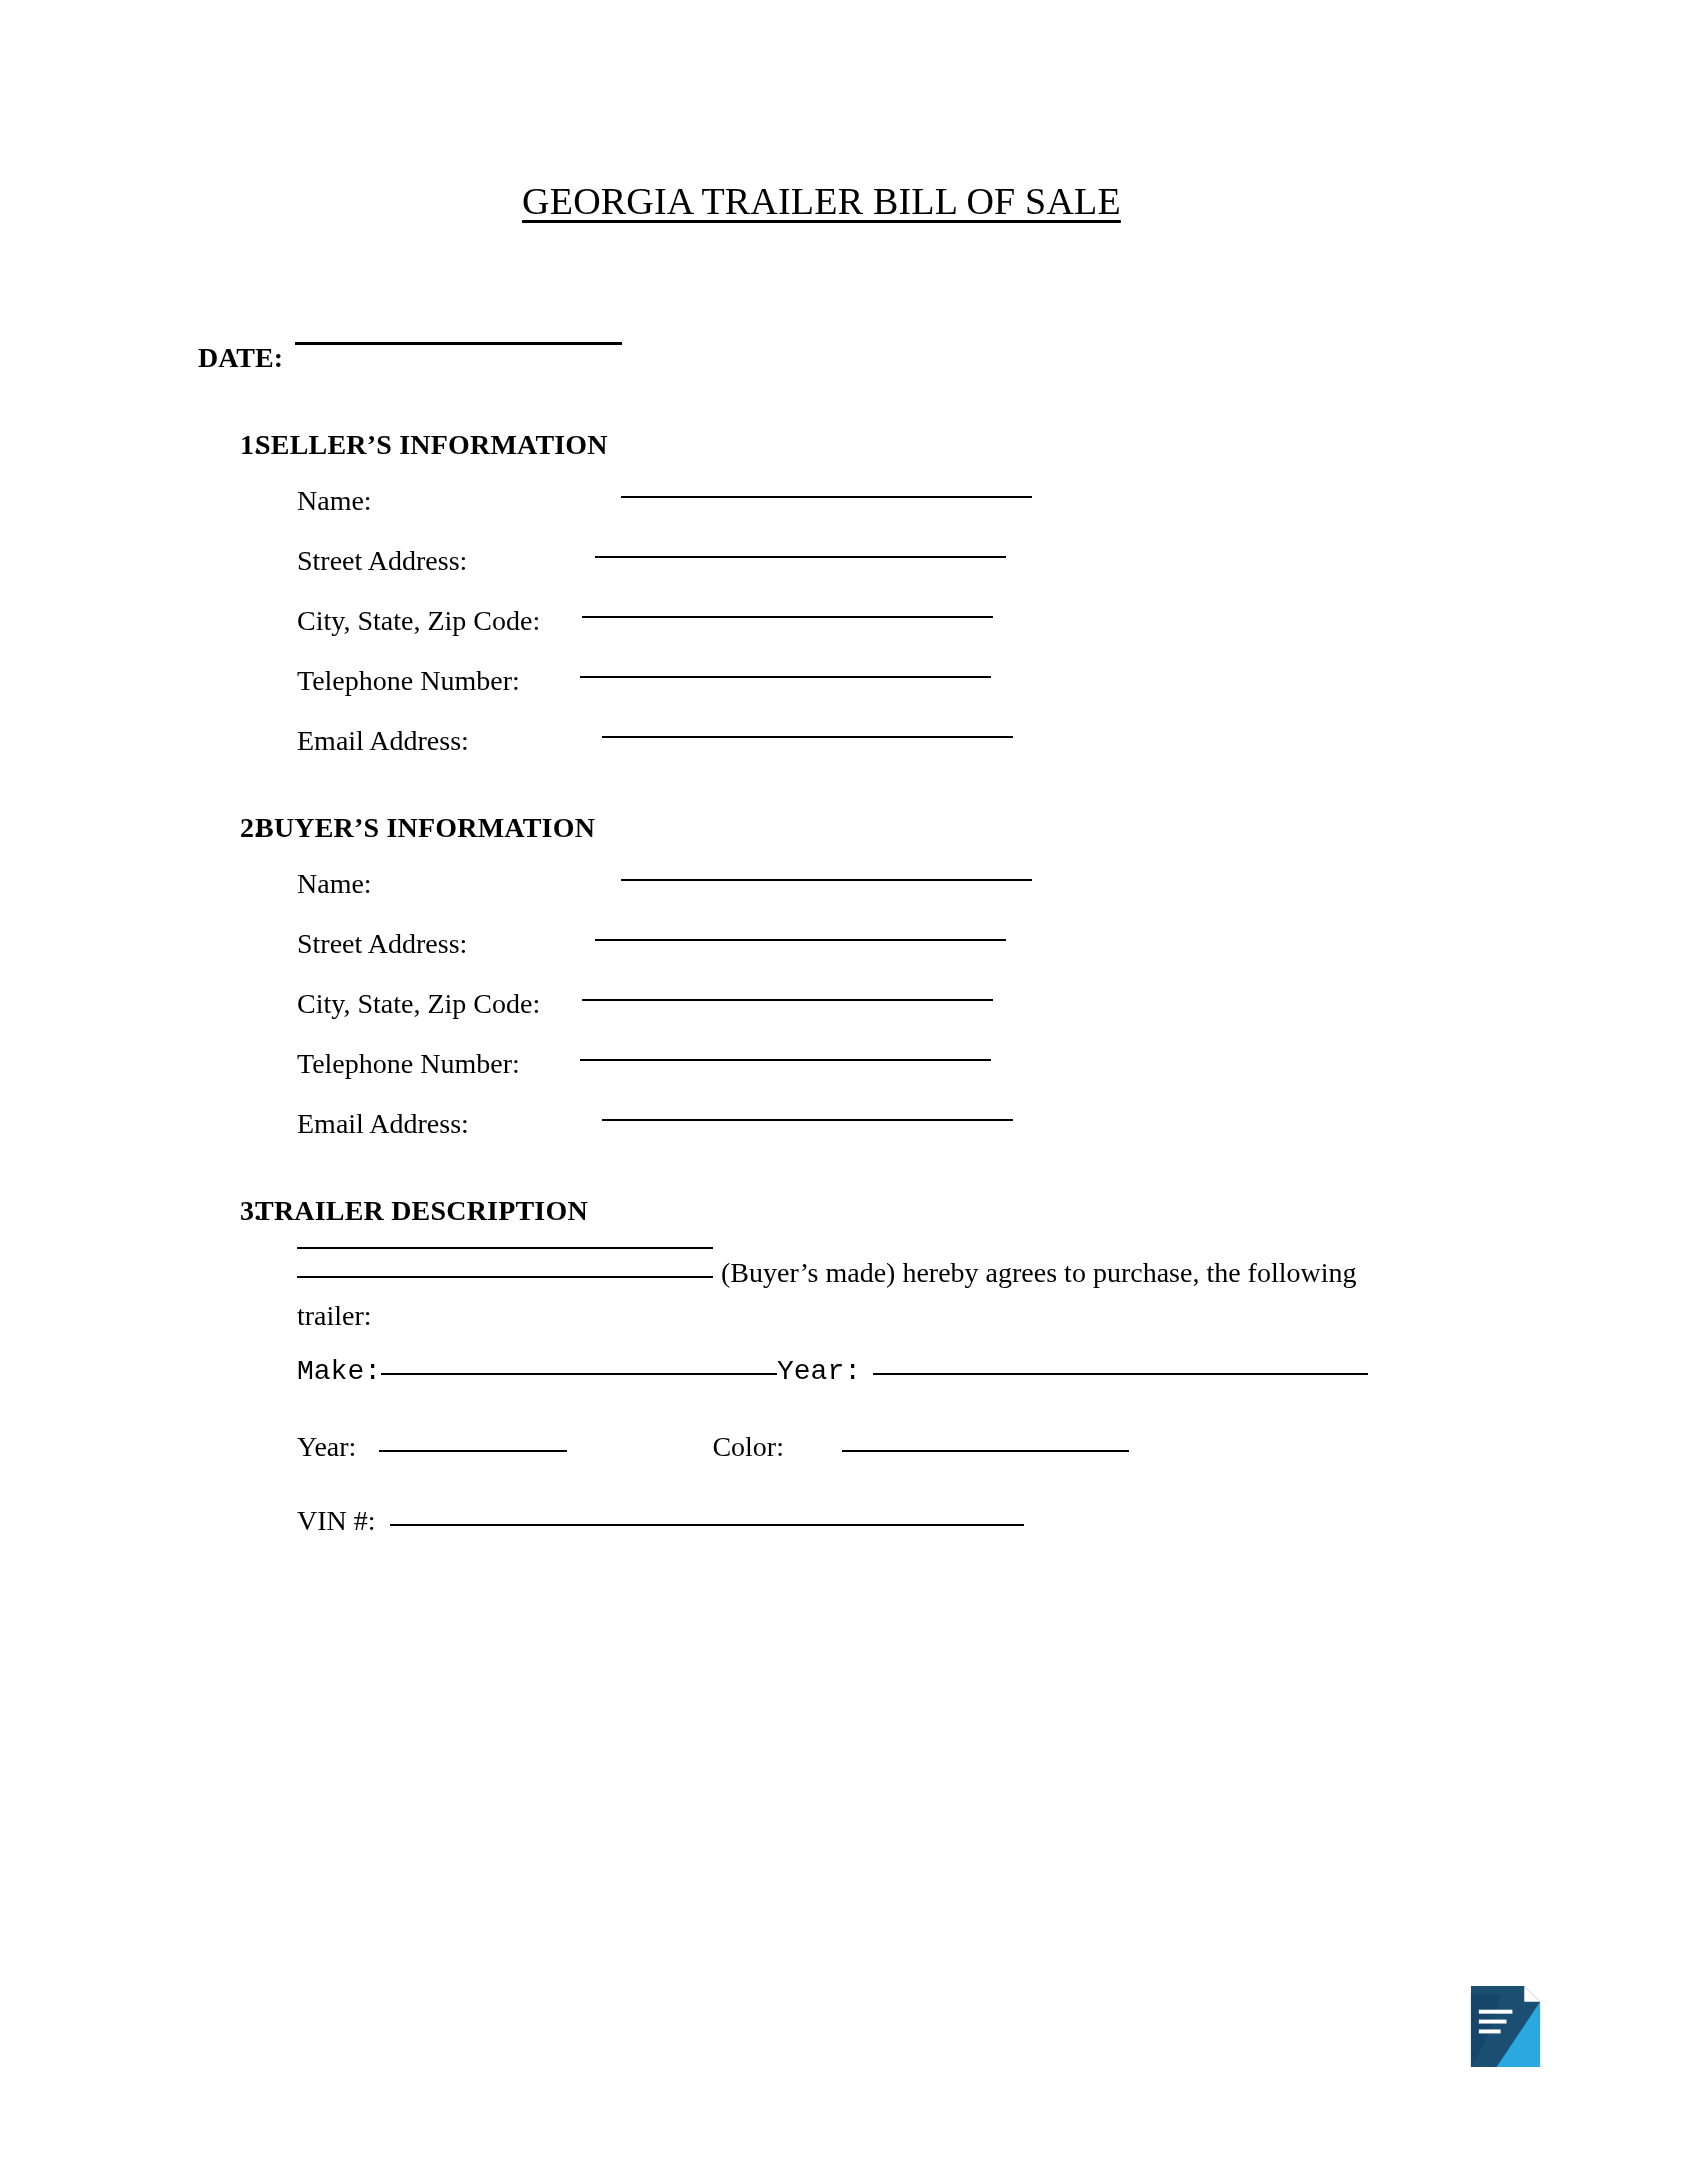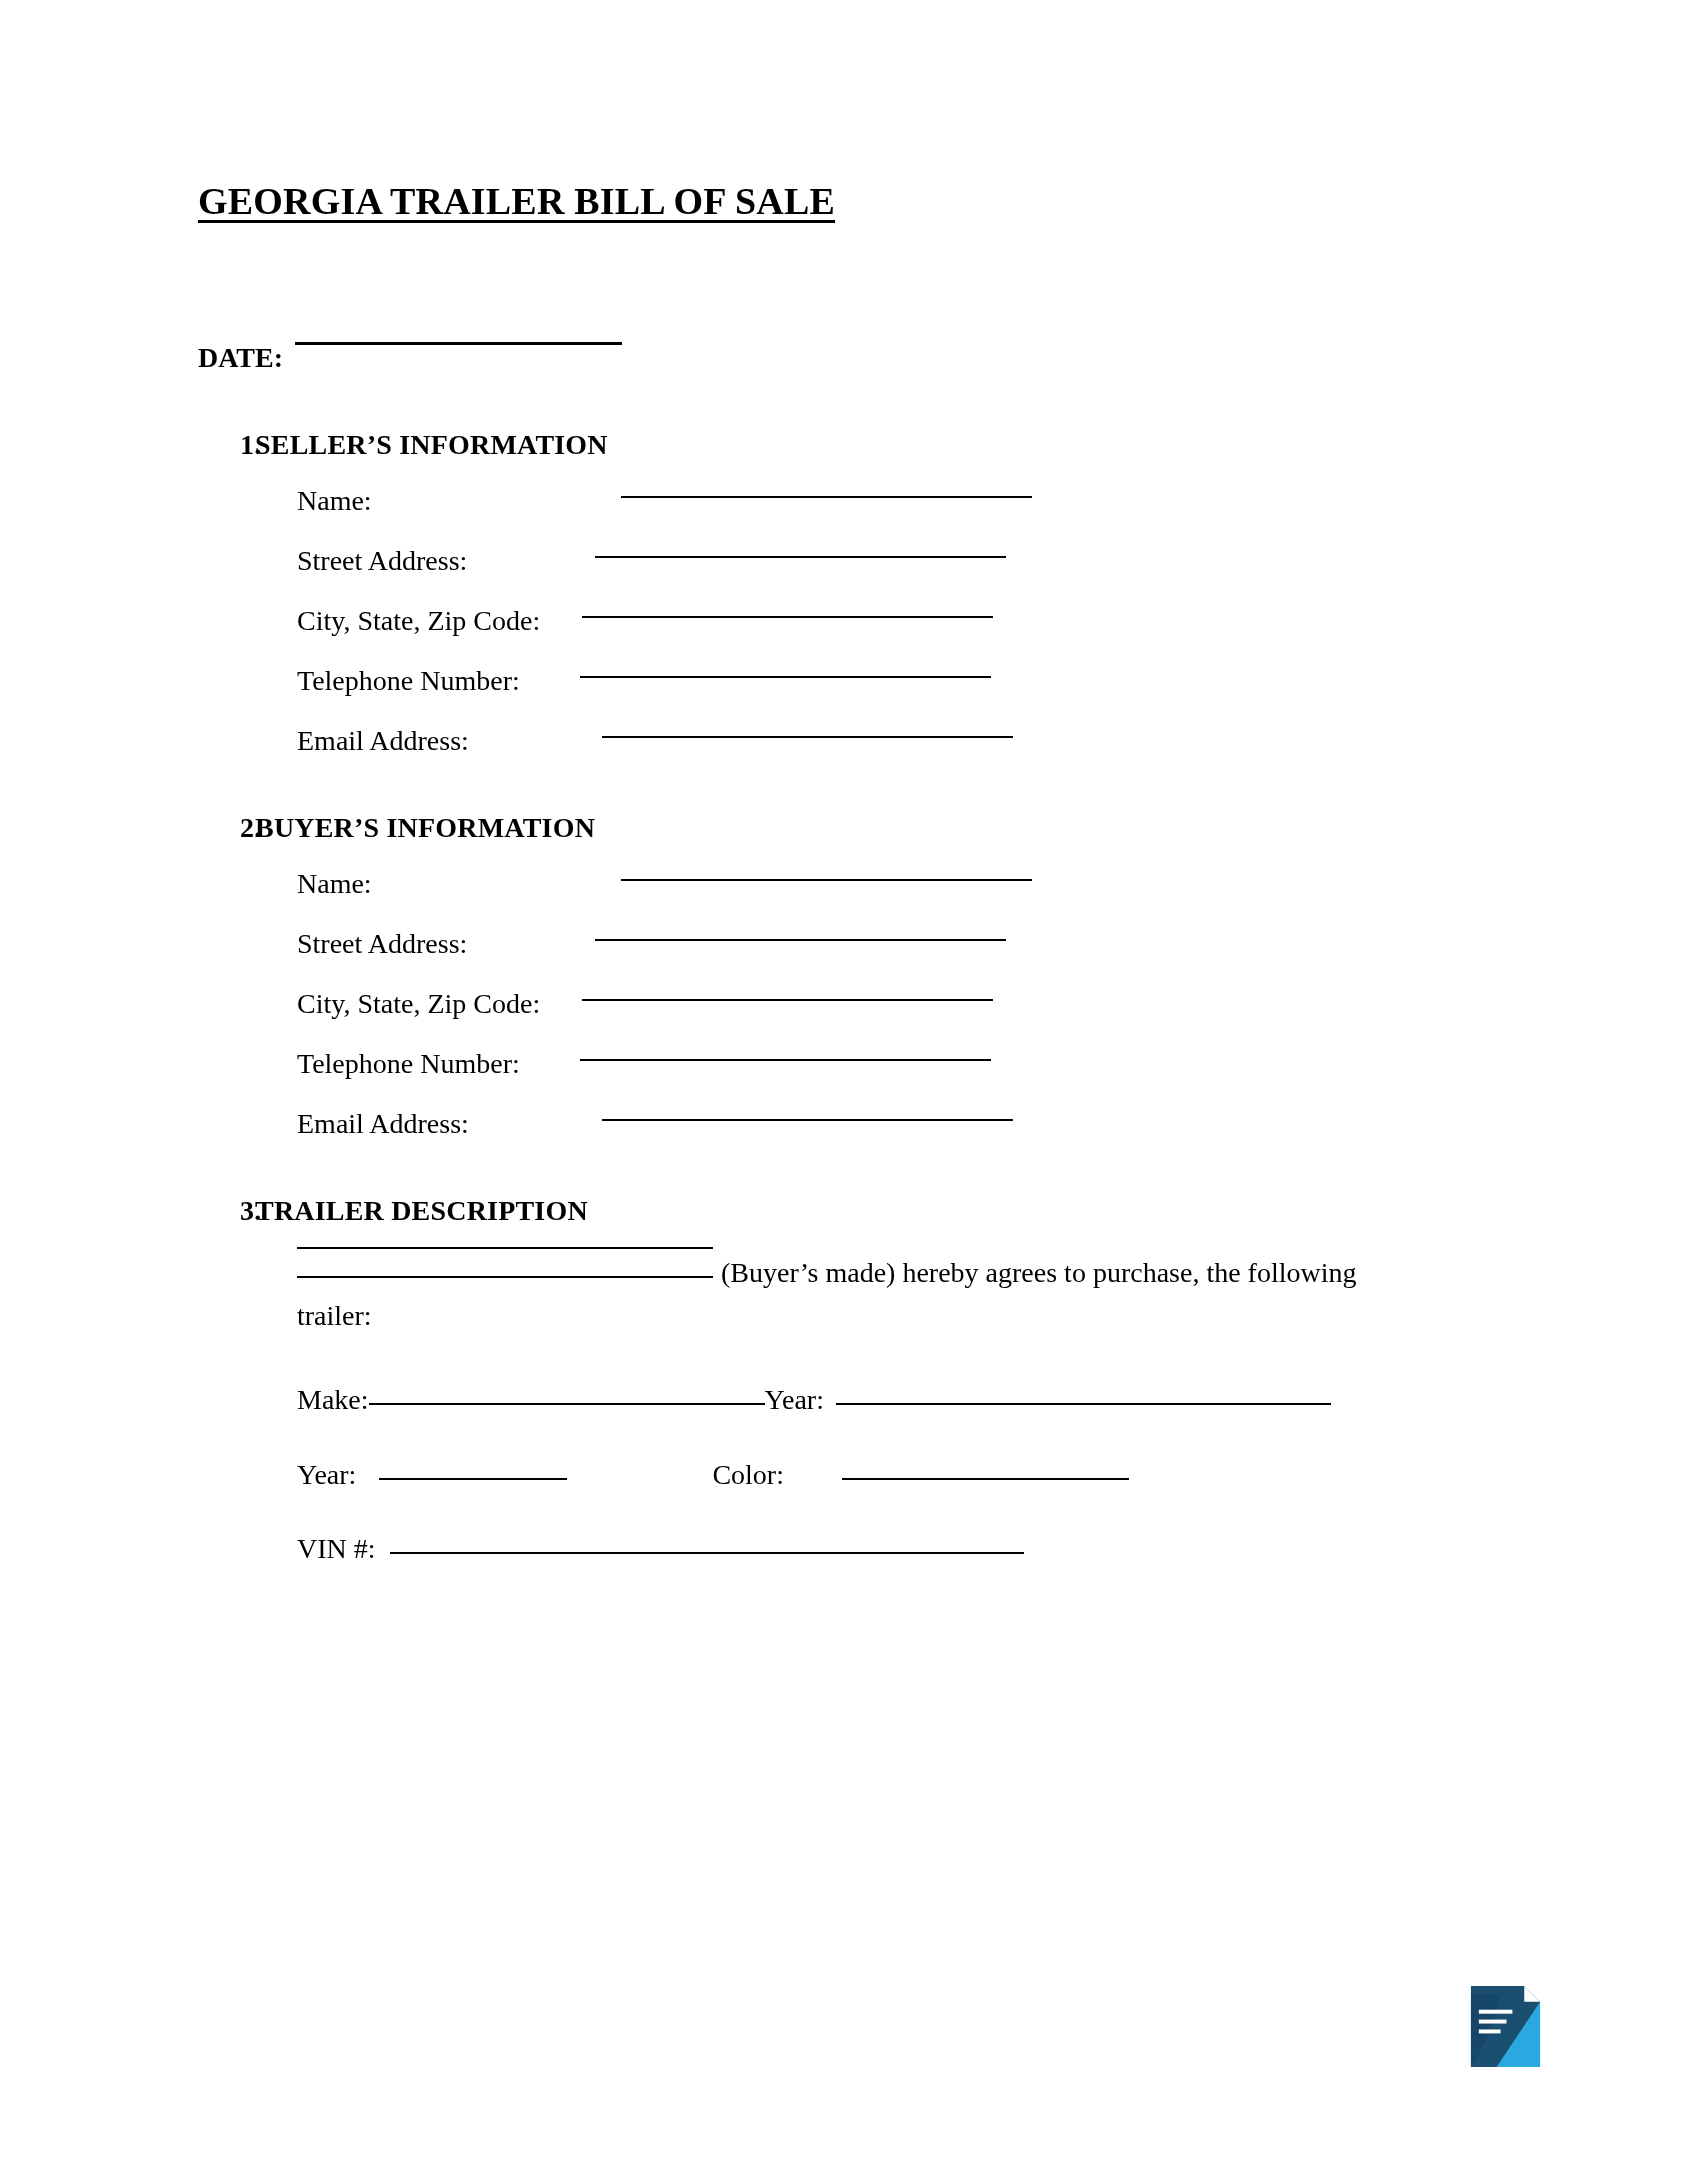--- a/index.html
+++ b/index.html
@@ -16,22 +16,22 @@
     overflow: hidden;
   }
   .page {
     position: relative;
     width: 1683px;
     height: 2178px;
     box-sizing: border-box;
     padding: 149px 198px 0 198px;
   }
   .doc-title {
-    text-align: left;
-    font-weight: bold;
+    text-align: center;
+    font-weight: normal;
     font-size: 38px;
     letter-spacing: 0.2px;
     text-decoration: underline;
     text-underline-offset: 6px;
     margin: 30px 0 0 0;
     padding-right: 40px;
   }
   .date-line {
     margin-top: 119px;
     font-size: 28px;
@@ -106,25 +106,26 @@
   .blank-med {
     display: inline-block;
     width: 416px;
     border-bottom: 2px solid #000;
     position: relative;
     top: -4px;
     margin-right: 8px;
   }
   .desc-trailer { margin-top: 2px; }
   .mm-row {
-    margin-top: 44px;
-    font-size: 28px;
-    display: flex;
-    align-items: baseline;
-    white-space: nowrap;
+    margin-top: 16px;
+    font-size: 28px;
+    display: flex;
+    align-items: baseline;
+    white-space: nowrap;
+    font-family: Liberation Mono, monospace;
   }
   .rule-inline {
     display: inline-block;
     border-bottom: 2px solid #000;
     position: relative;
     top: -4px;
   }
   .yc-row {
     margin-top: 34px;
     font-size: 28px;

